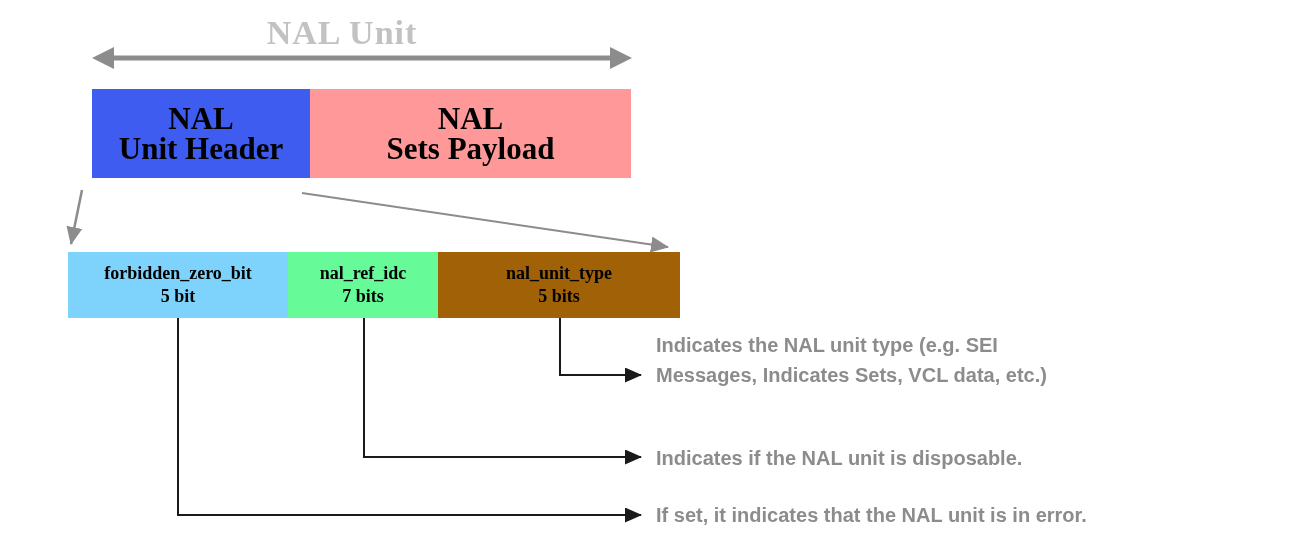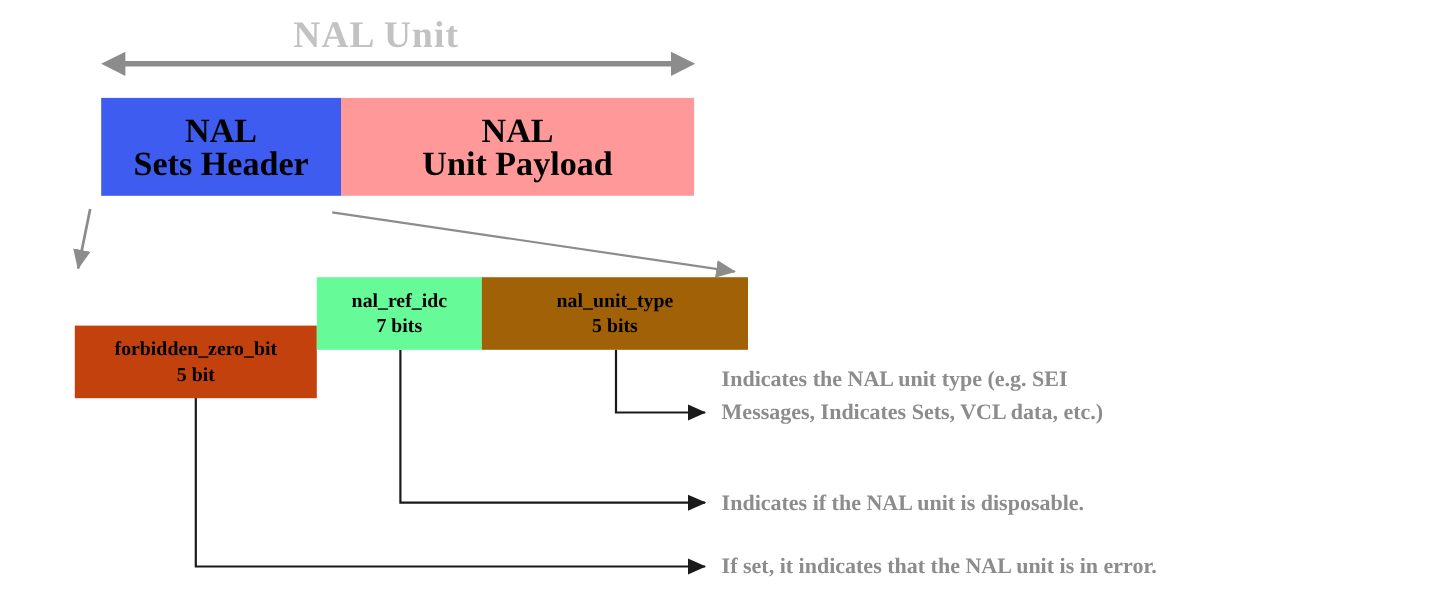--- a/index.html
+++ b/index.html
@@ -51,21 +51,21 @@
     height: 66px;
     font-size: 18px;
     line-height: 23px;
   }
   .bf0 { left: 68px;  width: 220px; }
   .bf1 { left: 288px; width: 150px; }
   .bf2 { left: 438px; width: 242px; }
   .annotation {
     position: absolute;
     left: 656px;
-    font-family: Liberation Serif, serif;
+    font-family: Liberation Sans, sans-serif;
     font-weight: bold;
     color: #8c8c8c;
     font-size: 20px;
     white-space: nowrap;
   }
   .ann0 { top: 330px; line-height: 30px; }
   .ann1 { top: 445px; line-height: 26px; }
   .ann2 { top: 502px; line-height: 26px; }
 </style>
 </head>
@@ -94,28 +94,28 @@
 
     <polyline points="560,318 560,375 641,375" fill="none" stroke="#1a1a1a" stroke-width="2" marker-end="url(#mBlack)"></polyline>
     <polyline points="364,318 364,457 641,457" fill="none" stroke="#1a1a1a" stroke-width="2" marker-end="url(#mBlack)"></polyline>
     <polyline points="178,318 178,515 641,515" fill="none" stroke="#1a1a1a" stroke-width="2" marker-end="url(#mBlack)"></polyline>
   </svg>
 
   <div class="diagram-title">NAL Unit</div>
 
   <div class="box header-box hdr" style="background-color: rgb(62, 92, 240);">
     <span>NAL</span>
-    <span>Sets Header</span>
+    <span>Unit Header</span>
   </div>
   <div class="box header-box pay" style="background-color: rgb(255, 153, 153);">
     <span>NAL</span>
-    <span>Unit Payload</span>
+    <span>Sets Payload</span>
   </div>
 
-  <div class="box bitfield-box bf0" style="background-color: #c2410c; margin-top: 44px;">
+  <div class="box bitfield-box bf0" style="background-color: #7dd3fc;">
     <span>forbidden_zero_bit</span>
     <span>5 bit</span>
   </div>
   <div class="box bitfield-box bf1" style="background-color: rgb(102, 250, 153); align-items: center;">
     <span>nal_ref_idc</span>
     <span>7 bits</span>
   </div>
   <div class="box bitfield-box bf2" style="background-color: #a16207;">
     <span>nal_unit_type</span>
     <span>5 bits</span>

